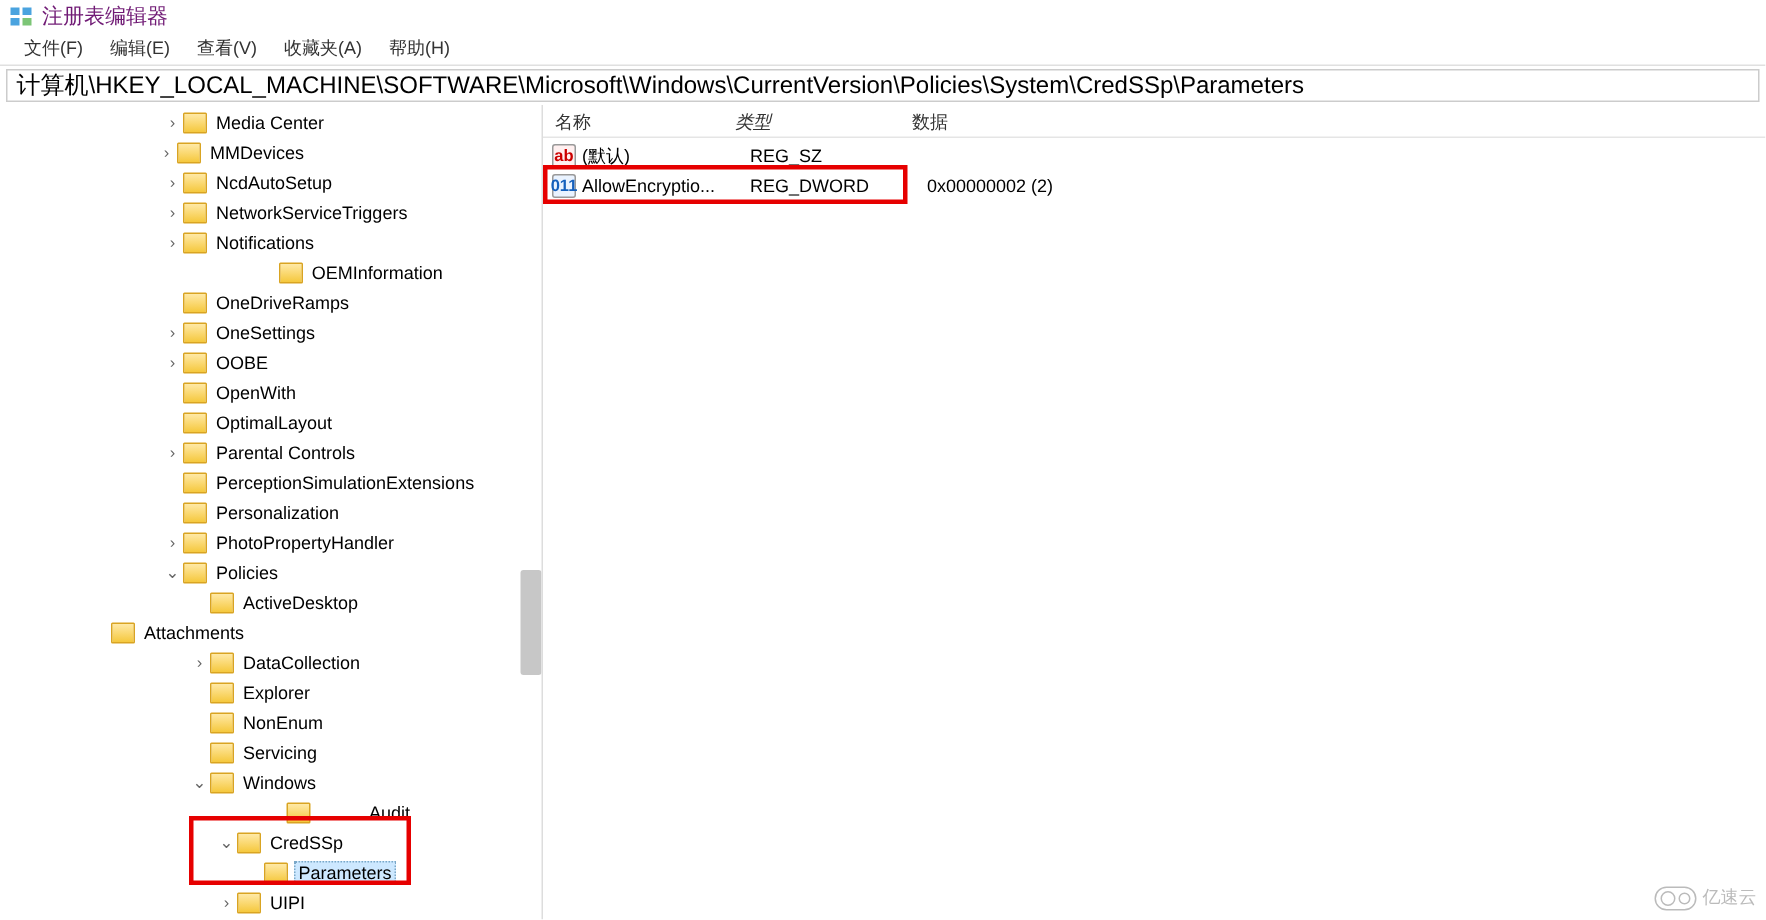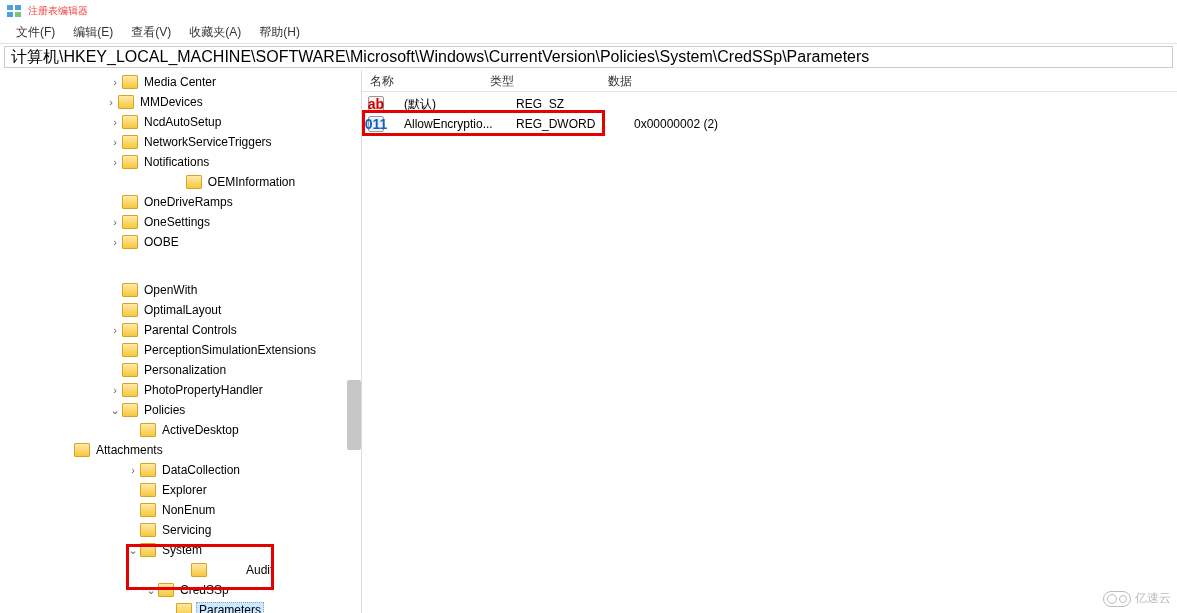--- a/index.html
+++ b/index.html
@@ -1,20 +1,20 @@
 <!DOCTYPE html>
 <html><head>
 <meta charset="utf-8">
 <style>
 * { margin: 0; padding: 0; box-sizing: border-box; font-family: "Microsoft YaHei", "Segoe UI", sans-serif; font-size: 12px; }
 body { background: #fff; width: 1177px; height: 613px; overflow: hidden; position: relative; }
 
 .titlebar { height: 22px; display: flex; align-items: center; padding: 2px 6px; background: #fff; }
 .titlebar-icon { width: 16px; height: 16px; margin-right: 6px; }
-.titlebar-text { color: #ef4444; font-size: 10px; }
+.titlebar-text { color: #701a75; font-size: 14px; }
 
 .menubar { height: 22px; display: flex; align-items: center; padding: 0 8px; gap: 2px; border-bottom: 1px solid #e0e0e0; text-align: center; }
 .menubar span { padding: 2px 8px; color: #333; cursor: default; }
 
 .addressbar { height: 22px; border: 1px solid #ccc; margin: 2px 4px; padding: 2px 6px; display: flex; align-items: center; }
 .addressbar-text { color: #000; font-size: 16px; white-space: nowrap; }
 
 .main { display: flex; height: calc(100% - 70px); }
 
 .tree-pane { width: 362px; border-right: 1px solid #ddd; overflow: hidden; position: relative; }
@@ -25,26 +25,26 @@
 .expander { width: 14px; text-align: center; color: #666; font-size: 11px; line-height: 14px; user-select: none; }
 .expander.open::before { content: "⌄"; }
 .expander.closed::before { content: "›"; }
 .expander.none::before { content: ""; }
 .folder { width: 16px; height: 14px; background: linear-gradient(#ffe9a6, #f5c83d); border: 1px solid #d9a422; border-radius: 1px; margin-right: 4px; flex-shrink: 0; }
 
 .list-pane { flex: 1; position: relative; }
 .list-header { display: flex; height: 22px; border-bottom: 1px solid #e5e5e5; }
 .list-header .col { padding: 3px 8px; color: #333; border-right: 1px solid transparent; }
 .col-name { width: 120px; }
-.col-type { width: 118px; }
+.col-type { width: 118px; font-style: italic; }
 .col-data { flex: 1; }
 
 .list-body { padding-top: 2px; }
 .row { display: flex; align-items: center; height: 20px; padding-left: 6px; }
-.val-icon { width: 16px; height: 16px; margin-right: 20px; flex-shrink: 0; border: 1px solid #999; border-radius: 2px; display: flex; align-items: center; justify-content: center; font-size: 14px; font-weight: bold; }
+.val-icon { width: 16px; height: 16px; margin-right: 4px; flex-shrink: 0; border: 1px solid #999; border-radius: 2px; display: flex; align-items: center; justify-content: center; font-size: 11px; font-weight: bold; }
 .val-icon.str { background: #fff0f0; color: #c00; }
 .val-icon.dw { background: #eaf3ff; color: #1560bd; }
 .row .c-name { width: 112px; overflow: hidden; text-overflow: ellipsis; white-space: nowrap; }
 .row .c-type { width: 118px; white-space: nowrap; }
 .row .c-data { flex: 1; white-space: nowrap; }
 
 .hl-red { position: absolute; border: 3px solid #e60000; pointer-events: none; }
 
 .scrollbar-thumb { position: absolute; right: 0; top: 310px; width: 14px; height: 70px; background: #c7c7c7; border-radius: 2px; }
 
@@ -122,21 +122,21 @@
         <div class="tree-item" style="padding-left: 108px;">
           <span class="expander closed"></span>
           <span class="folder"></span>
           <span class="label-text">OneSettings</span>
         </div>
         <div class="tree-item" style="padding-left: 108px;">
           <span class="expander closed"></span>
           <span class="folder"></span>
           <span class="label-text">OOBE</span>
         </div>
-        <div class="tree-item" style="padding-left: 108px; margin-top: 28px;">
+        <div class="tree-item" style="padding-left: 108px;">
           <span class="expander none"></span>
           <span class="folder"></span>
           <span class="label-text">OpenWith</span>
         </div>
         <div class="tree-item" style="padding-left: 108px;">
           <span class="expander none"></span>
           <span class="folder"></span>
           <span class="label-text">OptimalLayout</span>
         </div>
         <div class="tree-item" style="padding-left: 108px;">
@@ -190,21 +190,21 @@
           <span class="label-text">NonEnum</span>
         </div>
         <div class="tree-item" style="padding-left: 126px;">
           <span class="expander none"></span>
           <span class="folder"></span>
           <span class="label-text">Servicing</span>
         </div>
         <div class="tree-item" style="padding-left: 126px;">
           <span class="expander open"></span>
           <span class="folder"></span>
-          <span class="label-text">System</span>
+          <span class="label-text">Windows</span>
         </div>
         <div class="tree-item" style="padding-left: 144px; gap: 33px;">
           <span class="expander none"></span>
           <span class="folder"></span>
           <span class="label-text">Audit</span>
         </div>
         <div class="tree-item" style="padding-left: 144px;">
           <span class="expander open"></span>
           <span class="folder"></span>
           <span class="label-text">CredSSp</span>

